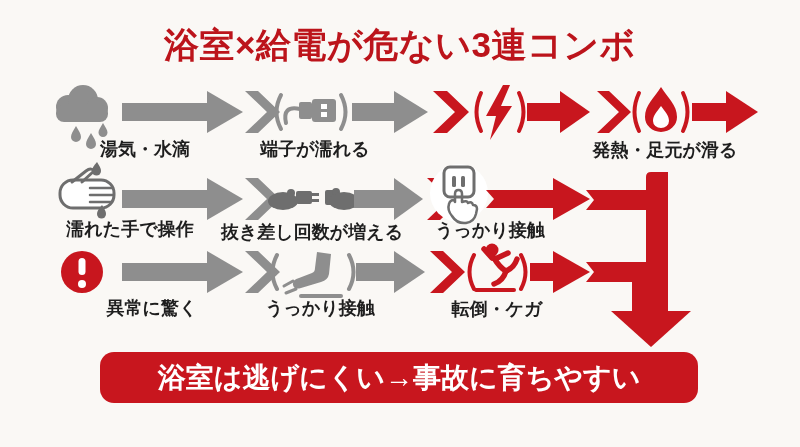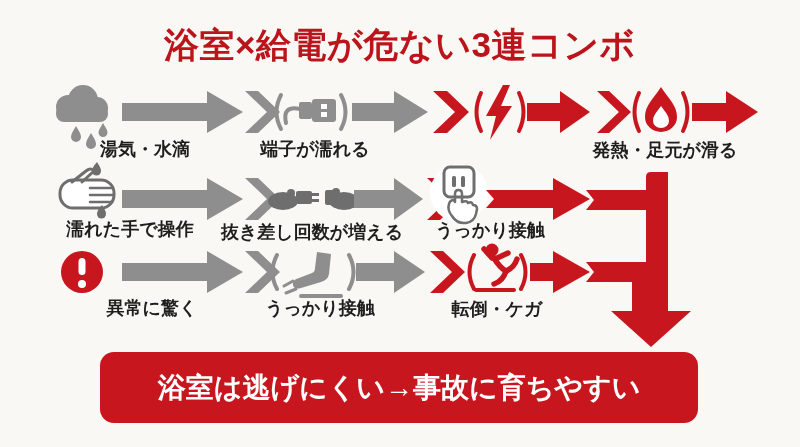--- a/index.html
+++ b/index.html
@@ -9,21 +9,21 @@
   }
   .title{
     position:absolute;top:22px;left:0;width:100%;text-align:center;
     font-size:35px;font-weight:800;color:var(--title_red);letter-spacing:.5px;
   }
   .lbl{
     position:absolute;transform:translate(-50%,-50%);
     font-size:18px;font-weight:800;color:var(--ink);white-space:nowrap;
   }
   .banner{
-    position:absolute;left:100px;top:352px;width:598px;height:71px;
+    position:absolute;left:100px;top:352px;width:598px;height:51px;
     background:var(--red);border-radius:14px;
     display:flex;align-items:center;justify-content:center;
   }
   .banner span{color:#fff;font-size:28px;font-weight:800;white-space:nowrap;}
   svg.flow{position:absolute;left:0;top:0;}
   .f-red{fill:var(--red)} .f-gray{fill:var(--gray)} .f-gd{fill:var(--gray_dark)}
   .s-red{stroke:var(--red)} .s-gray{stroke:var(--gray)} .s-gd{stroke:var(--gray_dark)}
   .paren{fill:none;stroke-width:4;stroke-linecap:round}
   .thin{fill:none;stroke-linecap:round;stroke-linejoin:round}
 </style>

